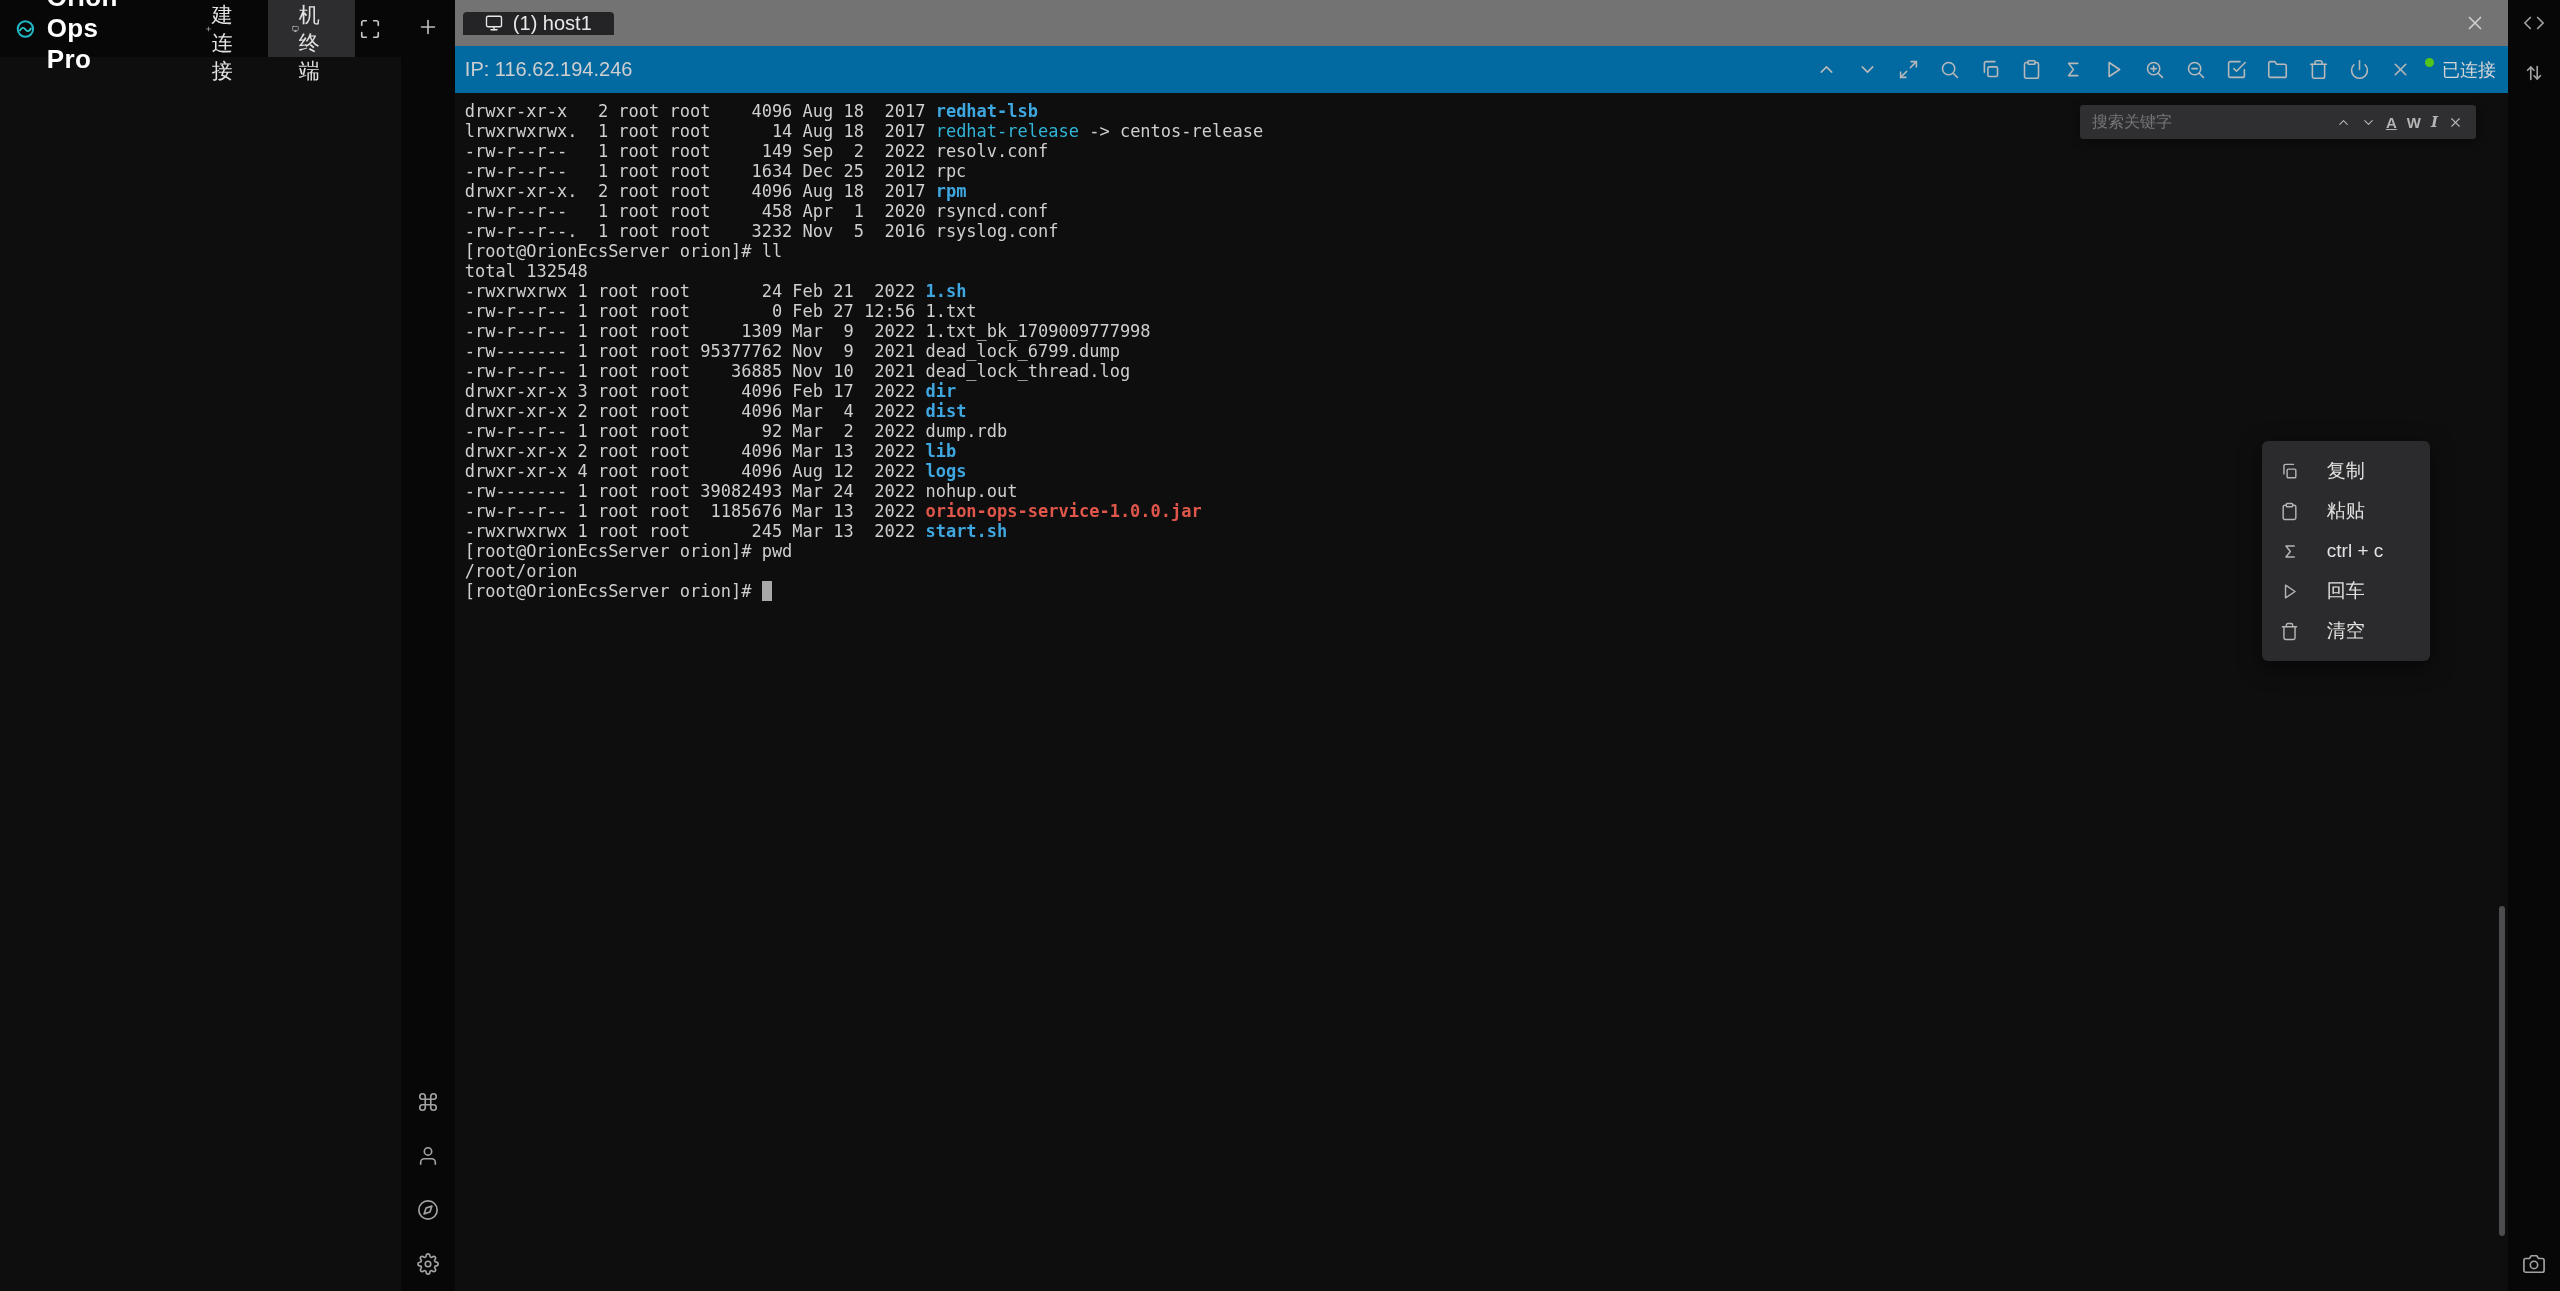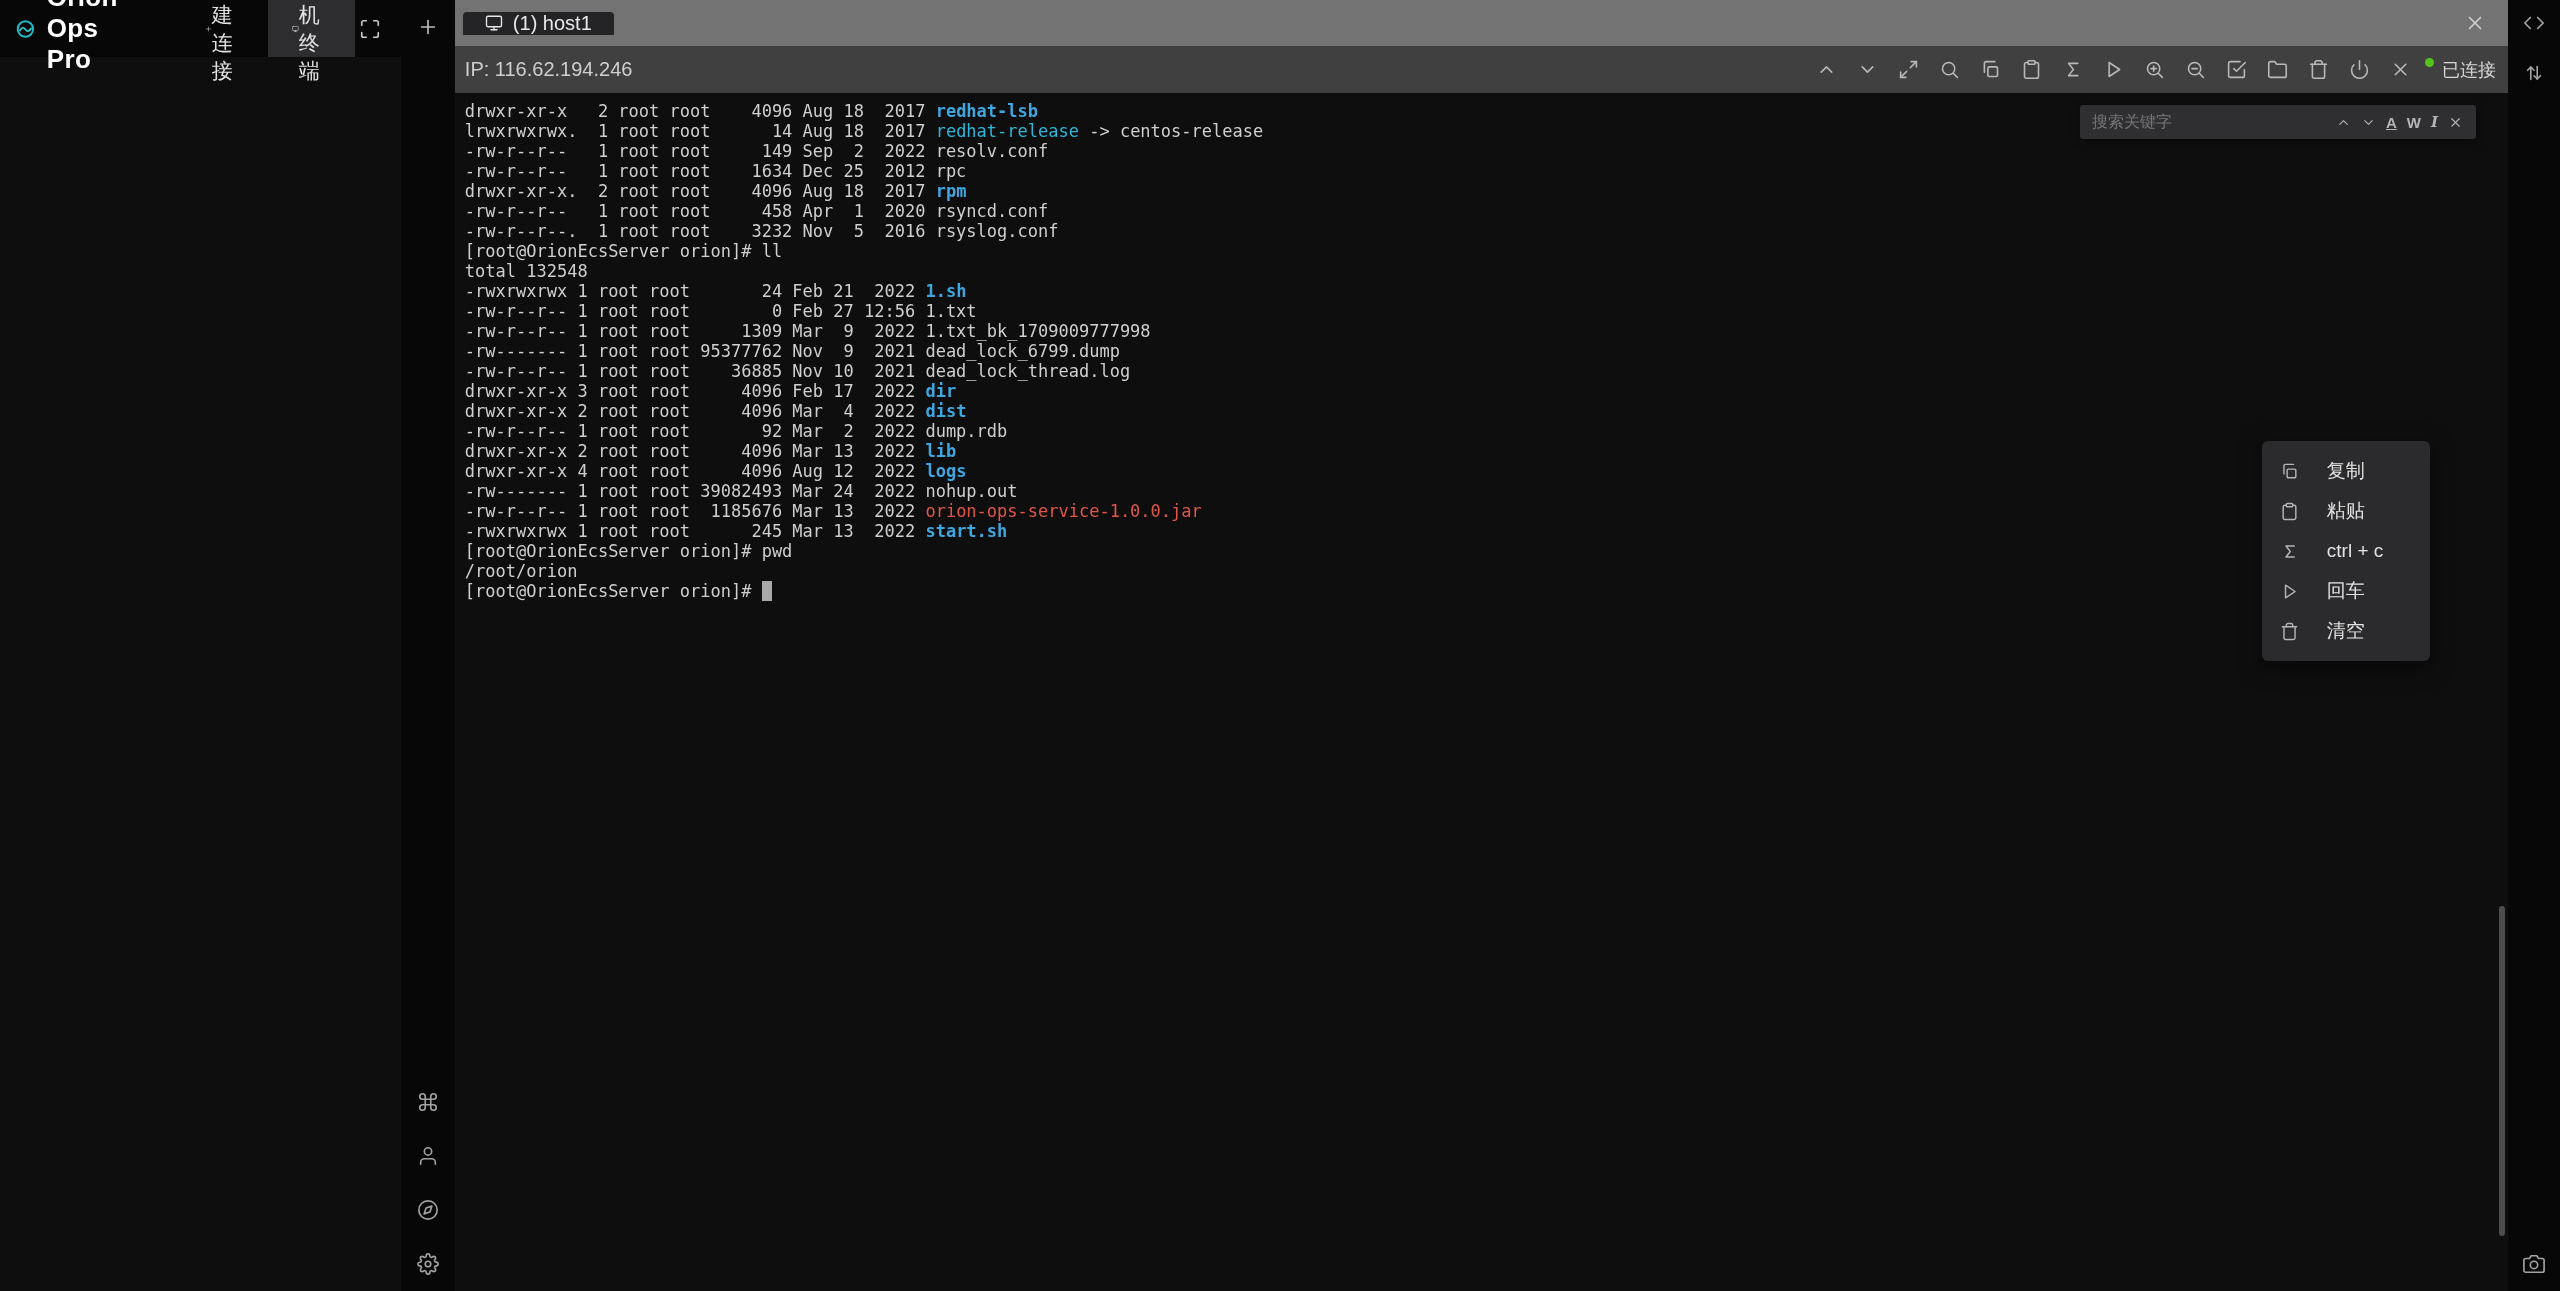--- a/index.html
+++ b/index.html
@@ -29,37 +29,37 @@
   .right-rail { width:52px; background:#070708; display:flex; flex-direction:column; align-items:center; padding:12px 0 16px; gap:28px; }
 
   .main { flex:1; display:flex; flex-direction:column; min-width:0; }
 
   
   .tabbar { height:46px; flex:0 0 46px; background:#737373; display:flex; align-items:center; padding-left:8px; }
   .tab { display:flex; align-items:center; gap:10px; padding:0 22px; background:#242426; color:#e8e8e8; font-size:20px; cursor:pointer; border-top-left-radius:4px; border-top-right-radius:4px; }
   .tabbar-close { margin-left:auto; align-self:center; color:#cfcfcf; padding:0 22px; cursor:pointer; display:flex; }
 
   
-  .toolbar { height:47px; flex:0 0 47px; background:#404040; display:flex; align-items:center; padding:0 12px 0 10px; }
+  .toolbar { height:47px; flex:0 0 47px; background:#0369a1; display:flex; align-items:center; padding:0 12px 0 10px; }
   .toolbar-ip { font-size:20px; color:#cfcfcf; white-space:nowrap; }
   .toolbar-spacer { flex:1; }
   .cmd-input { width:566px; height:36px; background:#2b2b2d; border:none; border-radius:3px; color:#dddddd; font-size:18px; padding:0 14px; outline:none; font-family:inherit; }
   .cmd-input::placeholder { color:#5f5f61; }
   .tools { display:flex; align-items:center; gap:16px; margin-left:26px; }
   .tool-btn { background:none; border:none; color:#b9b9b9; cursor:pointer; display:flex; padding:2px; }
   .tool-btn .ic { width:21px; height:21px; }
   .status { display:flex; align-items:flex-start; gap:8px; margin-left:12px; font-size:18px; color:#d6d6d6; white-space:nowrap; }
   .status-dot { width:9px; height:9px; border-radius:50%; background:var(--status-color,#52c41a); }
 
   
   .terminal { flex:1; background:#0e0e0f; position:relative; padding:8px 0 0 10px; overflow:hidden; }
   .term-lines { font-family:"DejaVu Sans Mono","Liberation Mono",monospace; font-size:17px; line-height:20px; color:#cfcfcf; white-space:pre; }
   .c-dir { color:var(--c-dir,#3fa7e0); font-weight:bold; }
   .c-ln  { color:var(--c-ln,#30b5d8); font-weight:normal; }
-  .c-ar  { color:var(--c-ar,#e0564a); font-weight:normal; }
+  .c-ar  { color:var(--c-ar,#e0564a); font-weight:bold; }
   .c-cursor { background:#a8a8a8; color:#a8a8a8; }
 
   
   .search-panel { position:absolute; top:12px; right:32px; width:396px; height:34px; background:#2f2f31; border-radius:3px; display:flex; align-items:center; padding:0 8px 0 12px; box-shadow:0 2px 10px rgba(0,0,0,.45); }
   .search-input { flex:1; min-width:0; background:transparent; border:none; outline:none; color:#dddddd; font-size:16px; font-family:inherit; }
   .search-input::placeholder { color:#76767a; }
   .sp-btn { color:#b5b5b5; font-size:15px; padding:3px 5px; cursor:pointer; display:flex; align-items:center; line-height:1; }
   .sp-btn .ic { width:15px; height:15px; }
   .sp-underline { text-decoration:underline; font-weight:bold; }
   .sp-letter { font-weight:bold; }

